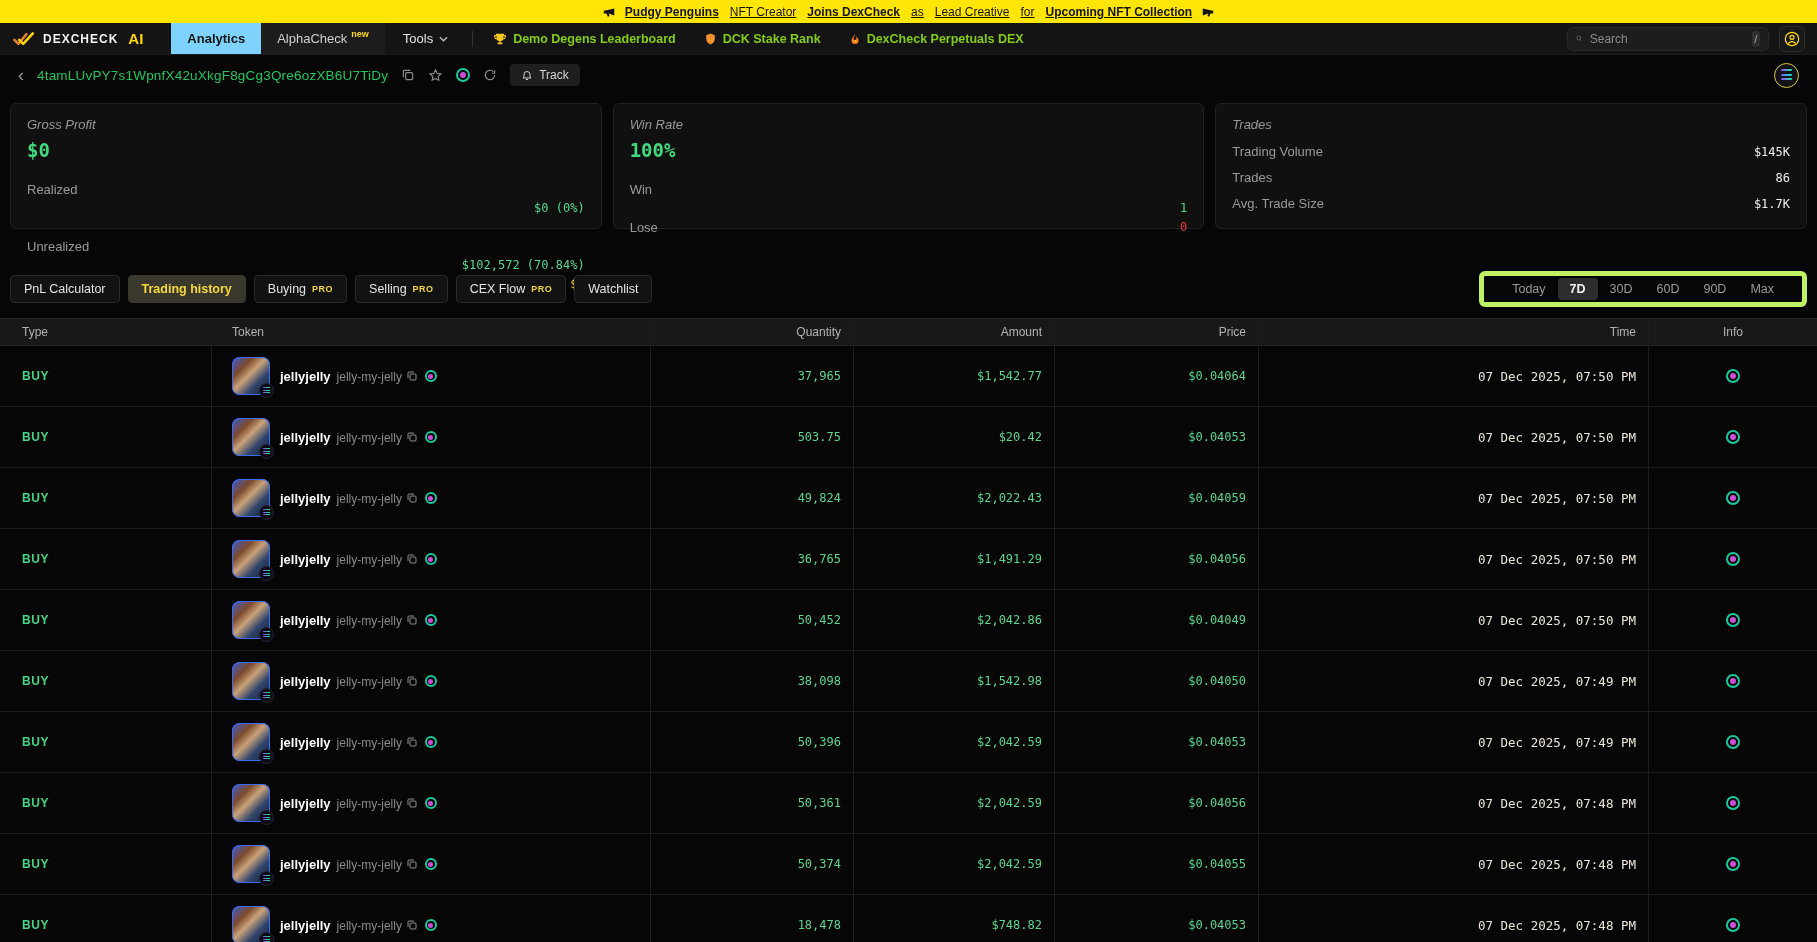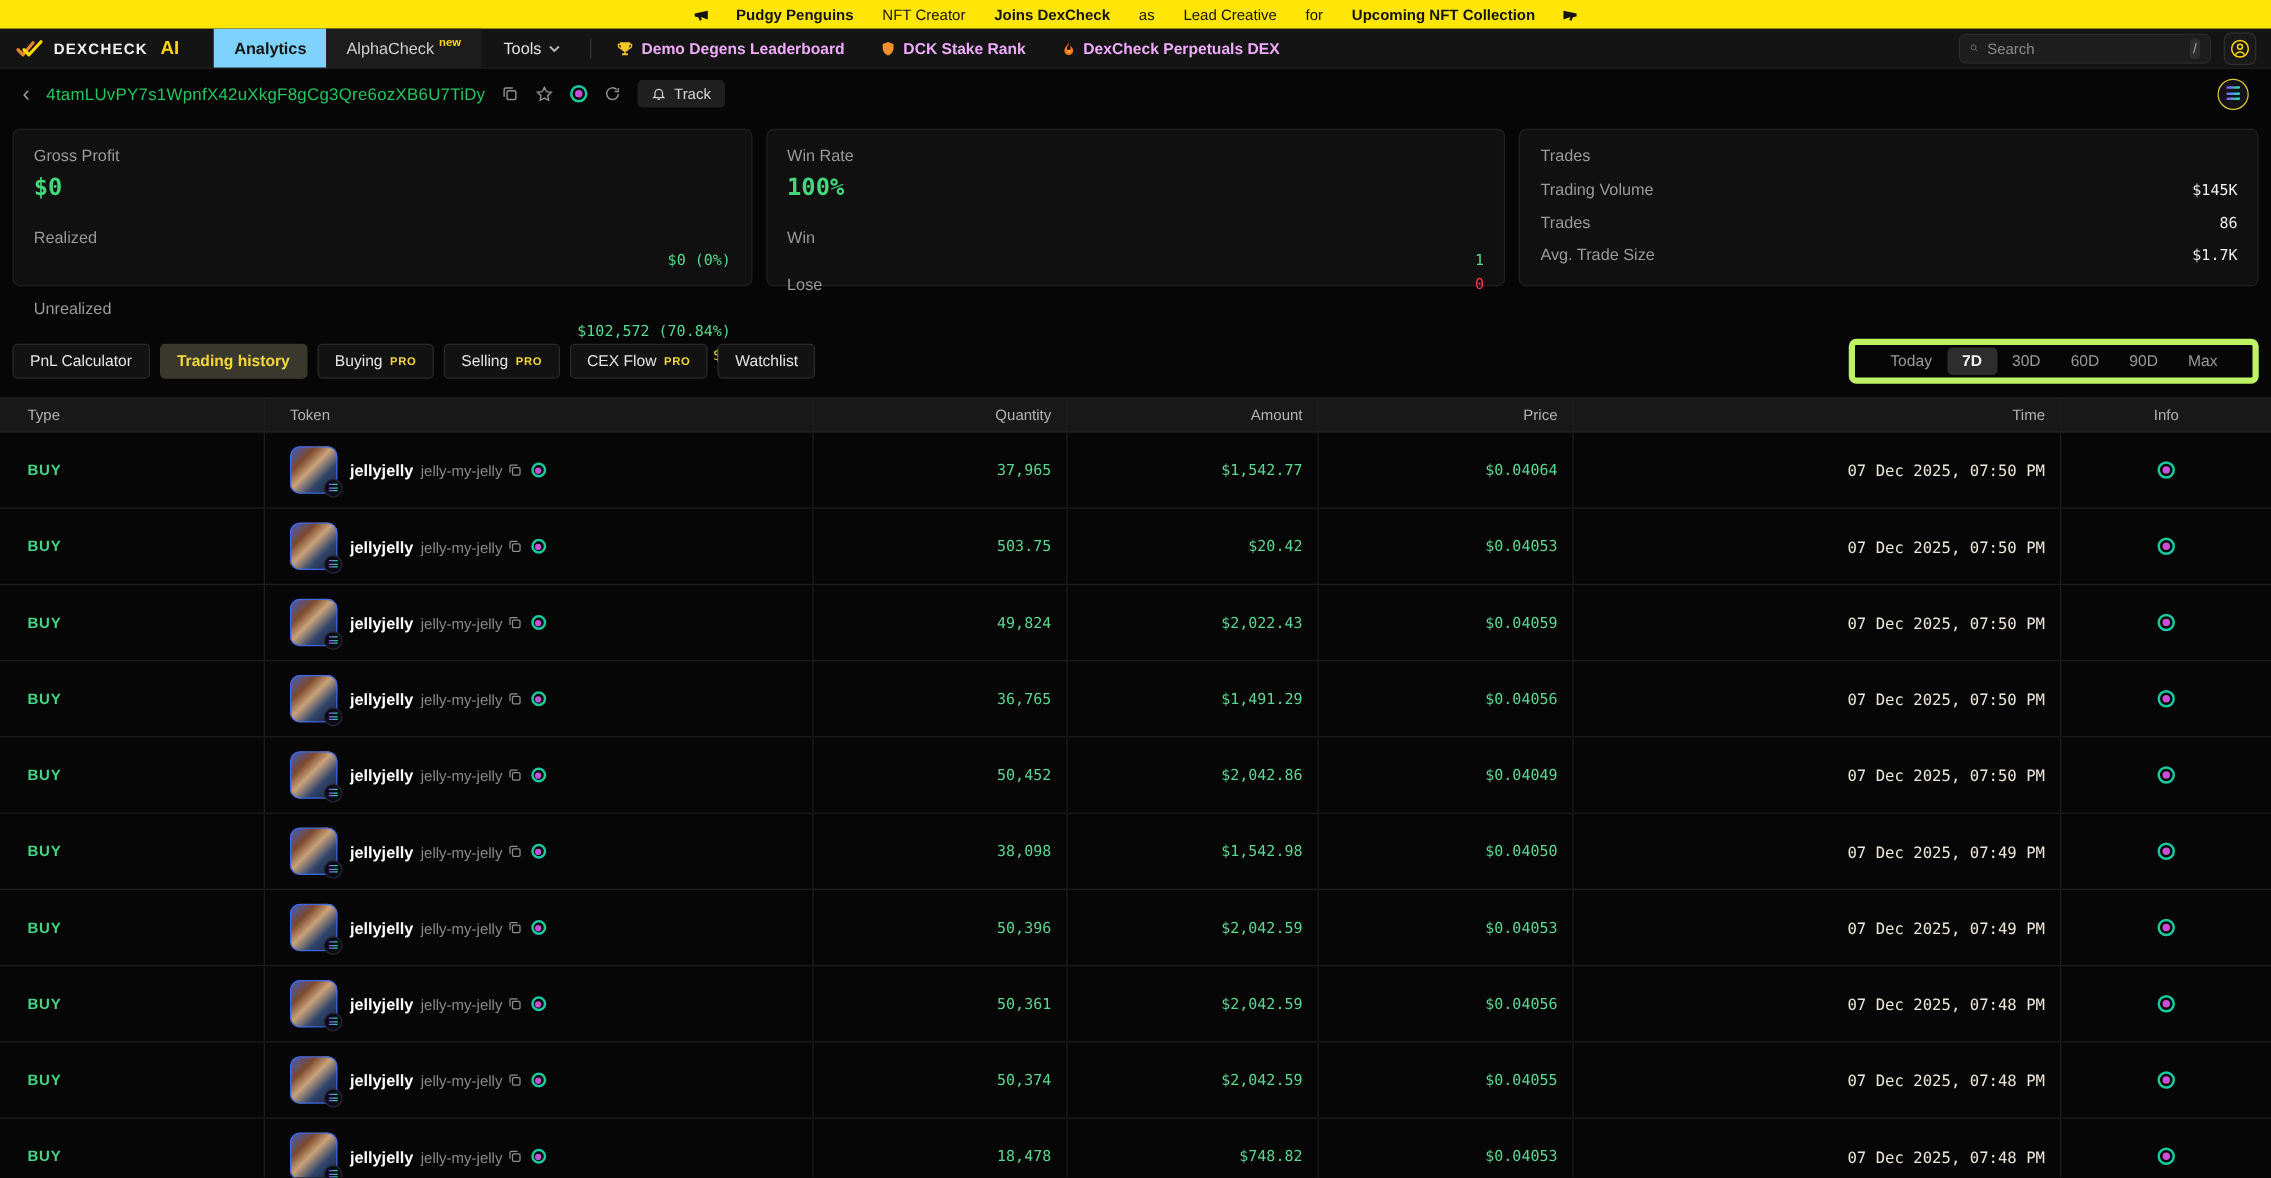--- a/index.html
+++ b/index.html
@@ -1,57 +1,57 @@
 <!DOCTYPE html>
 <html><head>
 <meta charset="utf-8">
 <style>
   * { margin:0; padding:0; box-sizing:border-box; }
   html,body { background:#060606; }
   body { width:1817px; height:942px; overflow:hidden; font-family:"Liberation Sans", sans-serif; color:#e0e0e0; position:relative; }
 
   
-  .banner { height:23px; background:#ffe607; display:flex; align-items:center; justify-content:center; gap:19px; color:#141414; font-size:12px; }
+  .banner { height:23px; background:#ffe607; display:flex; align-items:center; justify-content:center; gap:7px; color:#141414; font-size:12px;text-decoration:underline; }
   .banner .seg { margin:0 2px; }
   .banner .b { font-weight:bold; }
   .mega { width:14px; height:14px; }
 
   
   .nav { height:32px; background:#141414; display:flex; align-items:stretch; padding-left:12px; border-bottom:1px solid #1d1d1d; }
   .brand { display:flex; align-items:center; gap:7px; margin-right:28px; }
   .brand-name { font-size:12px; font-weight:bold; letter-spacing:1px; color:#f2f2f2; }
   .brand-ai { color:#ffd60a; font-size:15px; font-weight:bold; margin-left:3px; }
   .nav-tab { display:flex; align-items:center; padding:0 16px; font-size:13px; color:#cfcfcf; cursor:pointer; }
   .nav-tab.active { background:#7dd3fc; color:#131313; font-weight:bold; }
   .nav-tab.dim-bg { background:#1c1c1c; }
   .badge-new { color:#ffd60a; font-size:9px; font-weight:bold; margin-left:4px; transform:translateY(-5px); }
   .nav-tools { display:flex; align-items:center; gap:6px; padding:0 18px; font-size:13px; color:#e3e3e3; }
   .nav-sep { width:1px; background:#333; height:16px; align-self:center; margin:0 6px; }
-  .nav-link { display:flex; align-items:center; gap:6px; padding:0 14px; font-size:12.5px; font-weight:bold; color:#f0abfc; cursor:pointer; }
+  .nav-link { display:flex; align-items:center; gap:6px; padding:0 14px; font-size:12.5px; font-weight:bold; color:#84cc16; cursor:pointer; }
   .nav-right { margin-left:auto; display:flex; align-items:center; gap:10px; padding-right:12px; }
   .search-box { width:202px; height:24px; background:#1d1d1d; border:1px solid #2a2a2a; border-radius:6px; display:flex; align-items:center; gap:7px; padding:0 8px; }
   .search-box input { flex:1; background:transparent; border:none; outline:none; color:#bbb; font-size:12px; font-family:"Liberation Sans",sans-serif; }
   .search-box input::placeholder { color:#8a8a8a; }
   .slash-key { width:16px; height:16px; background:#2e2e2e; border-radius:3px; color:#aaa; font-size:11px; display:flex; align-items:center; justify-content:center; }
   .avatar-btn { width:26px; height:26px; border:1px solid #2e2e2e; background:#191919; border-radius:6px; display:flex; align-items:center; justify-content:center; cursor:pointer; }
 
   
   .addr-row { height:40px; display:flex; align-items:center; gap:13px; padding:0 18px; }
   .back-chip { color:#9a9a9a; font-size:18px; line-height:1; cursor:pointer; }
   .addr { font-size:13.5px; color:#22c55e; letter-spacing:.2px;text-align:right; }
   .icon-btn { display:flex; align-items:center; justify-content:center; cursor:pointer; color:#8f8f8f; }
   .track-chip { display:flex; align-items:center; gap:6px; background:#1f1f1f; border-radius:4px; padding:4px 11px; font-size:12px; color:#d6d6d6; cursor:pointer; }
   .chain-btn { margin-left:auto; width:25px; height:25px; border-radius:50%; border:1.5px solid #d9ca33; background:#121217; display:flex; flex-direction:column; align-items:center; justify-content:center; gap:2px; cursor:pointer; }
   .sol-bar { width:11px; height:2.4px; border-radius:1px; transform:skewX(-18deg); background:linear-gradient(90deg,#9945ff,#14f195); }
   .sol-bar:nth-child(2){ background:linear-gradient(90deg,#7a5cff,#19e3c2); }
 
   
   .cards { display:grid; grid-template-columns:1fr 1fr 1fr; gap:11px; padding:8px 10px 0; }
   .card { background:#101010; border:1px solid #212121; border-radius:6px; height:126px; padding:13px 16px 11px; display:flex; flex-direction:column; }
-  .card-title { font-size:13px; color:#9a9a9a; }
+  .card-title { font-size:13px; color:#9a9a9a;font-style:italic; }
   .card-big { font-size:19px; font-weight:bold; color:#41d87e; margin-top:7px; font-family:"DejaVu Sans Mono",monospace; }
   .kv-rows { margin-top:auto; }
   .kv { display:flex; justify-content:space-between; align-items:center; line-height:19px; }
   .kv.wide { line-height:26px; }
   .kv .k { font-size:13px; color:#9a9a9a; }
   .kv .v { font-size:12px; font-family:"DejaVu Sans Mono",monospace; }
   .v-green { color:#57d78e;margin-top:38px; } .v-yellow { color:#f0d33c; } .v-red { color:#f23645; } .v-white { color:#efefef; }
 
   
   .tabs-row { display:flex; align-items:center; padding:0 10px; margin-top:42px; }

